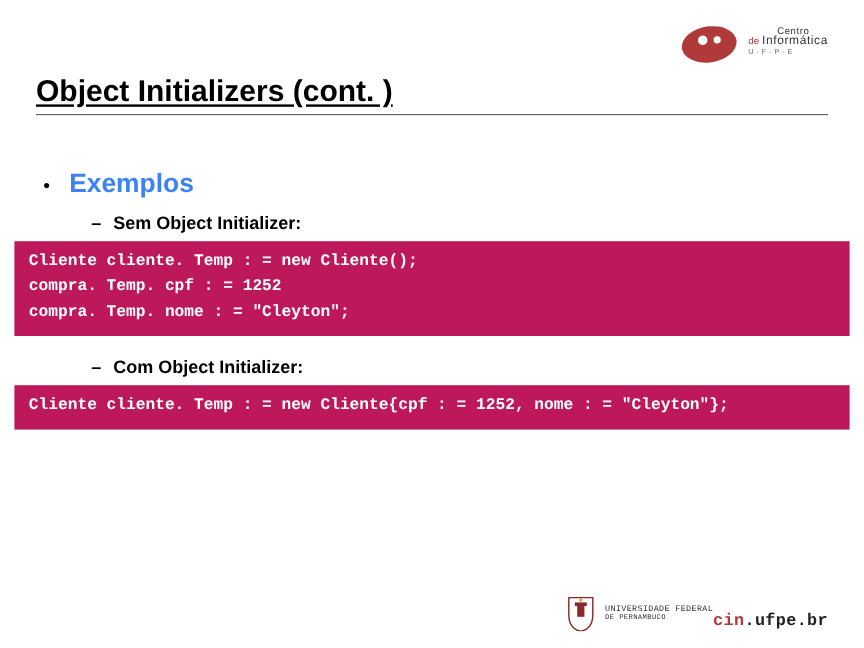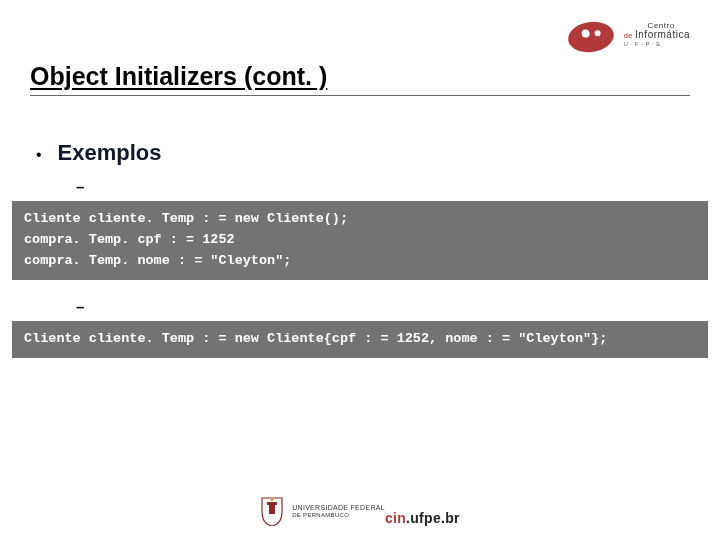--- a/index.html
+++ b/index.html
@@ -82,21 +82,21 @@
   .logo-text-top .l3 { font-weight: normal; font-size: 10px; letter-spacing: 0.5px; }
   .logo-text-top .l4 { font-size: 6px; letter-spacing: 0.4px; color: #666; }
   .hr-line {
     border: none;
     border-top: 1.5px solid #666;
     margin: 0 0 44px 0;
   }
   .section-title {
     font-size: 22px;
     font-weight: bold;
-    color: #0f172a;
+    color: #3b82f6;
     margin-left: 6px;
     margin-bottom: 12px;
   }
   .bullet-row {
     display: flex;
     align-items: baseline;
     margin-left: 6px;
   }
   .bullet-dot {
     font-size: 16px;
@@ -108,38 +108,39 @@
     align-items: baseline;
   }
   .sub-dash {
     font-size: 15px;
     margin-right: 10px;
     margin-left: 46px;
     font-weight: bold;
   }
   .sub-label { font-size: 15px; font-weight: bold; }
   .code-block {
-    background: #737373;
+    background: #be185d;
     color: #fff;
     font-family: "Courier New", Courier, monospace;
     font-size: 13.5px;
     font-weight: bold;
     padding: 8px 12px 8px 12px;
     margin: 6px -18px 18px -18px;
     line-height: 1.55;
     white-space: pre;
   }
   .footer {
     position: absolute;
     bottom: 14px;
     left: 30px;
     right: 30px;
     display: flex;
-    justify-content: center;
+    justify-content: flex-end;
     align-items: flex-end;
+    font-family: Liberation Mono, monospace;
   }
   .footer-left {
     display: flex;
     align-items: center;
     gap: 8px;
   }
   .uf-crest {
     width: 24px;
     height: 30px;
     position: relative;
@@ -180,28 +181,30 @@
 
   <hr class="hr-line">
 
   <div class="bullet-row">
     <span class="bullet-dot">•</span>
     <span class="section-title">Exemplos</span>
   </div>
 
   <div class="sub-row">
     <span class="sub-dash">–</span>
+    <span class="sub-label">Sem Object Initializer:</span>
   </div>
 
   <div class="code-block">Cliente cliente. Temp : = new Cliente();
 compra. Temp. cpf : = 1252
 compra. Temp. nome : = "Cleyton";</div>
 
   <div class="sub-row">
     <span class="sub-dash">–</span>
+    <span class="sub-label">Com Object Initializer:</span>
   </div>
 
   <div class="code-block">Cliente cliente. Temp : = new Cliente{cpf : = 1252, nome : = "Cleyton"};</div>
 
   <div class="footer">
     <div class="footer-left">
       <div class="uf-crest">
         <svg viewBox="0 0 24 30">
           <path d="M2 2 h20 v14 q0 12 -10 14 q-10 -2 -10 -14 z" fill="#fff" stroke="#8a2a2a" stroke-width="1.2"></path>
           <rect x="9" y="8" width="6" height="10" fill="#8a2a2a"></rect>

